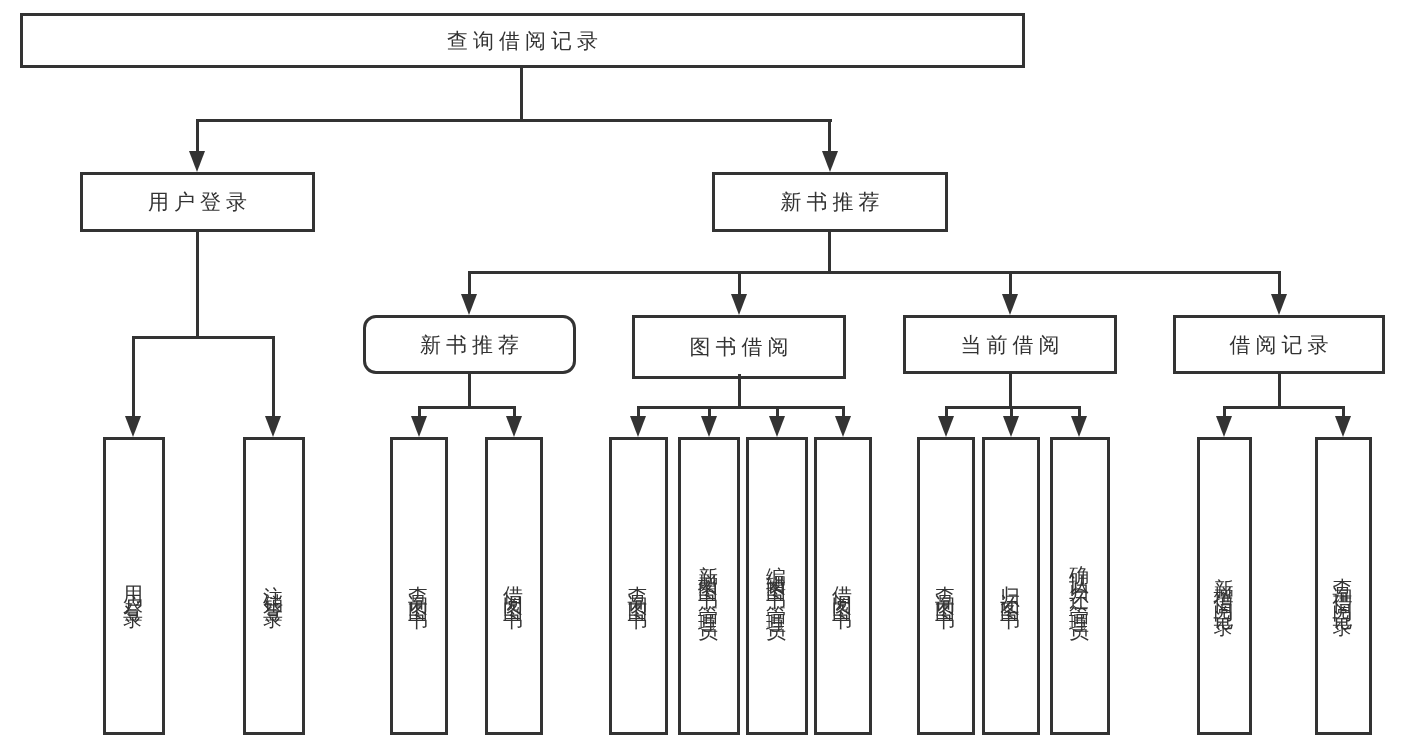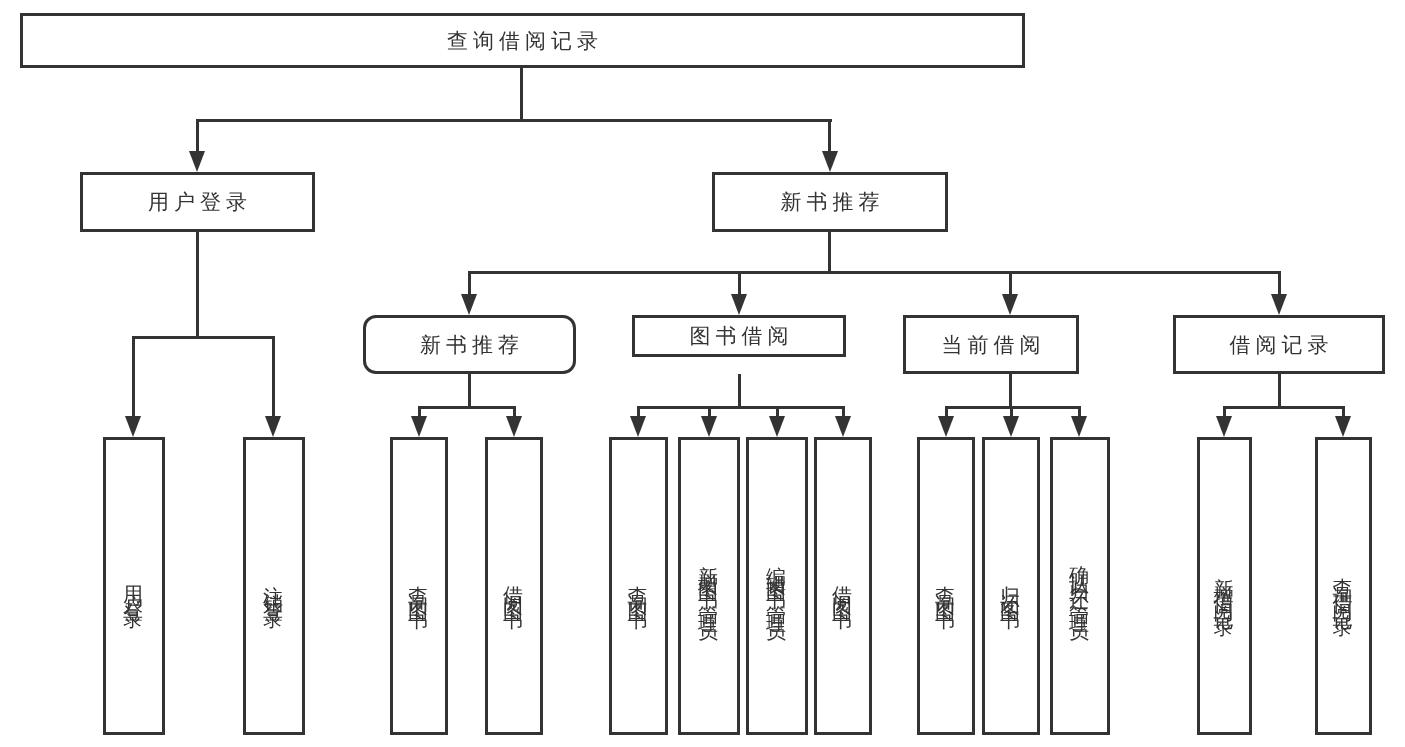--- a/index.html
+++ b/index.html
@@ -57,22 +57,22 @@
   <div class="line" style="left:468px;top:273px;width:3px;height:23px;"></div>
   <div class="arrow" style="left:461px;top:294px;"></div>
   <div class="line" style="left:738px;top:273px;width:3px;height:23px;"></div>
   <div class="arrow" style="left:731px;top:294px;"></div>
   <div class="line" style="left:1009px;top:273px;width:3px;height:23px;"></div>
   <div class="arrow" style="left:1002px;top:294px;"></div>
   <div class="line" style="left:1278px;top:273px;width:3px;height:23px;"></div>
   <div class="arrow" style="left:1271px;top:294px;"></div>
 
   <div class="box" style="left:363px;top:315px;width:213px;height:59px;border-radius:13px;">新书推荐</div>
-  <div class="box" style="left:632px;top:315px;width:214px;height:42px;">图书借阅</div>
-  <div class="box" style="left:903px;top:315px;width:176px;height:59px;">当前借阅</div>
+  <div class="box" style="left:632px;top:315px;width:214px;height:64px;">图书借阅</div>
+  <div class="box" style="left:903px;top:315px;width:214px;height:59px;">当前借阅</div>
   <div class="box" style="left:1173px;top:315px;width:212px;height:59px;">借阅记录</div>
 
   <div class="line" style="left:468px;top:374px;width:3px;height:34px;"></div>
   <div class="line" style="left:418px;top:406px;width:98px;height:3px;"></div>
   <div class="line" style="left:418px;top:408px;width:3px;height:12px;"></div>
   <div class="arrow" style="left:411px;top:416px;"></div>
   <div class="line" style="left:513px;top:408px;width:3px;height:12px;"></div>
   <div class="arrow" style="left:506px;top:416px;"></div>
 
   <div class="line" style="left:738px;top:374px;width:3px;height:34px;"></div>

